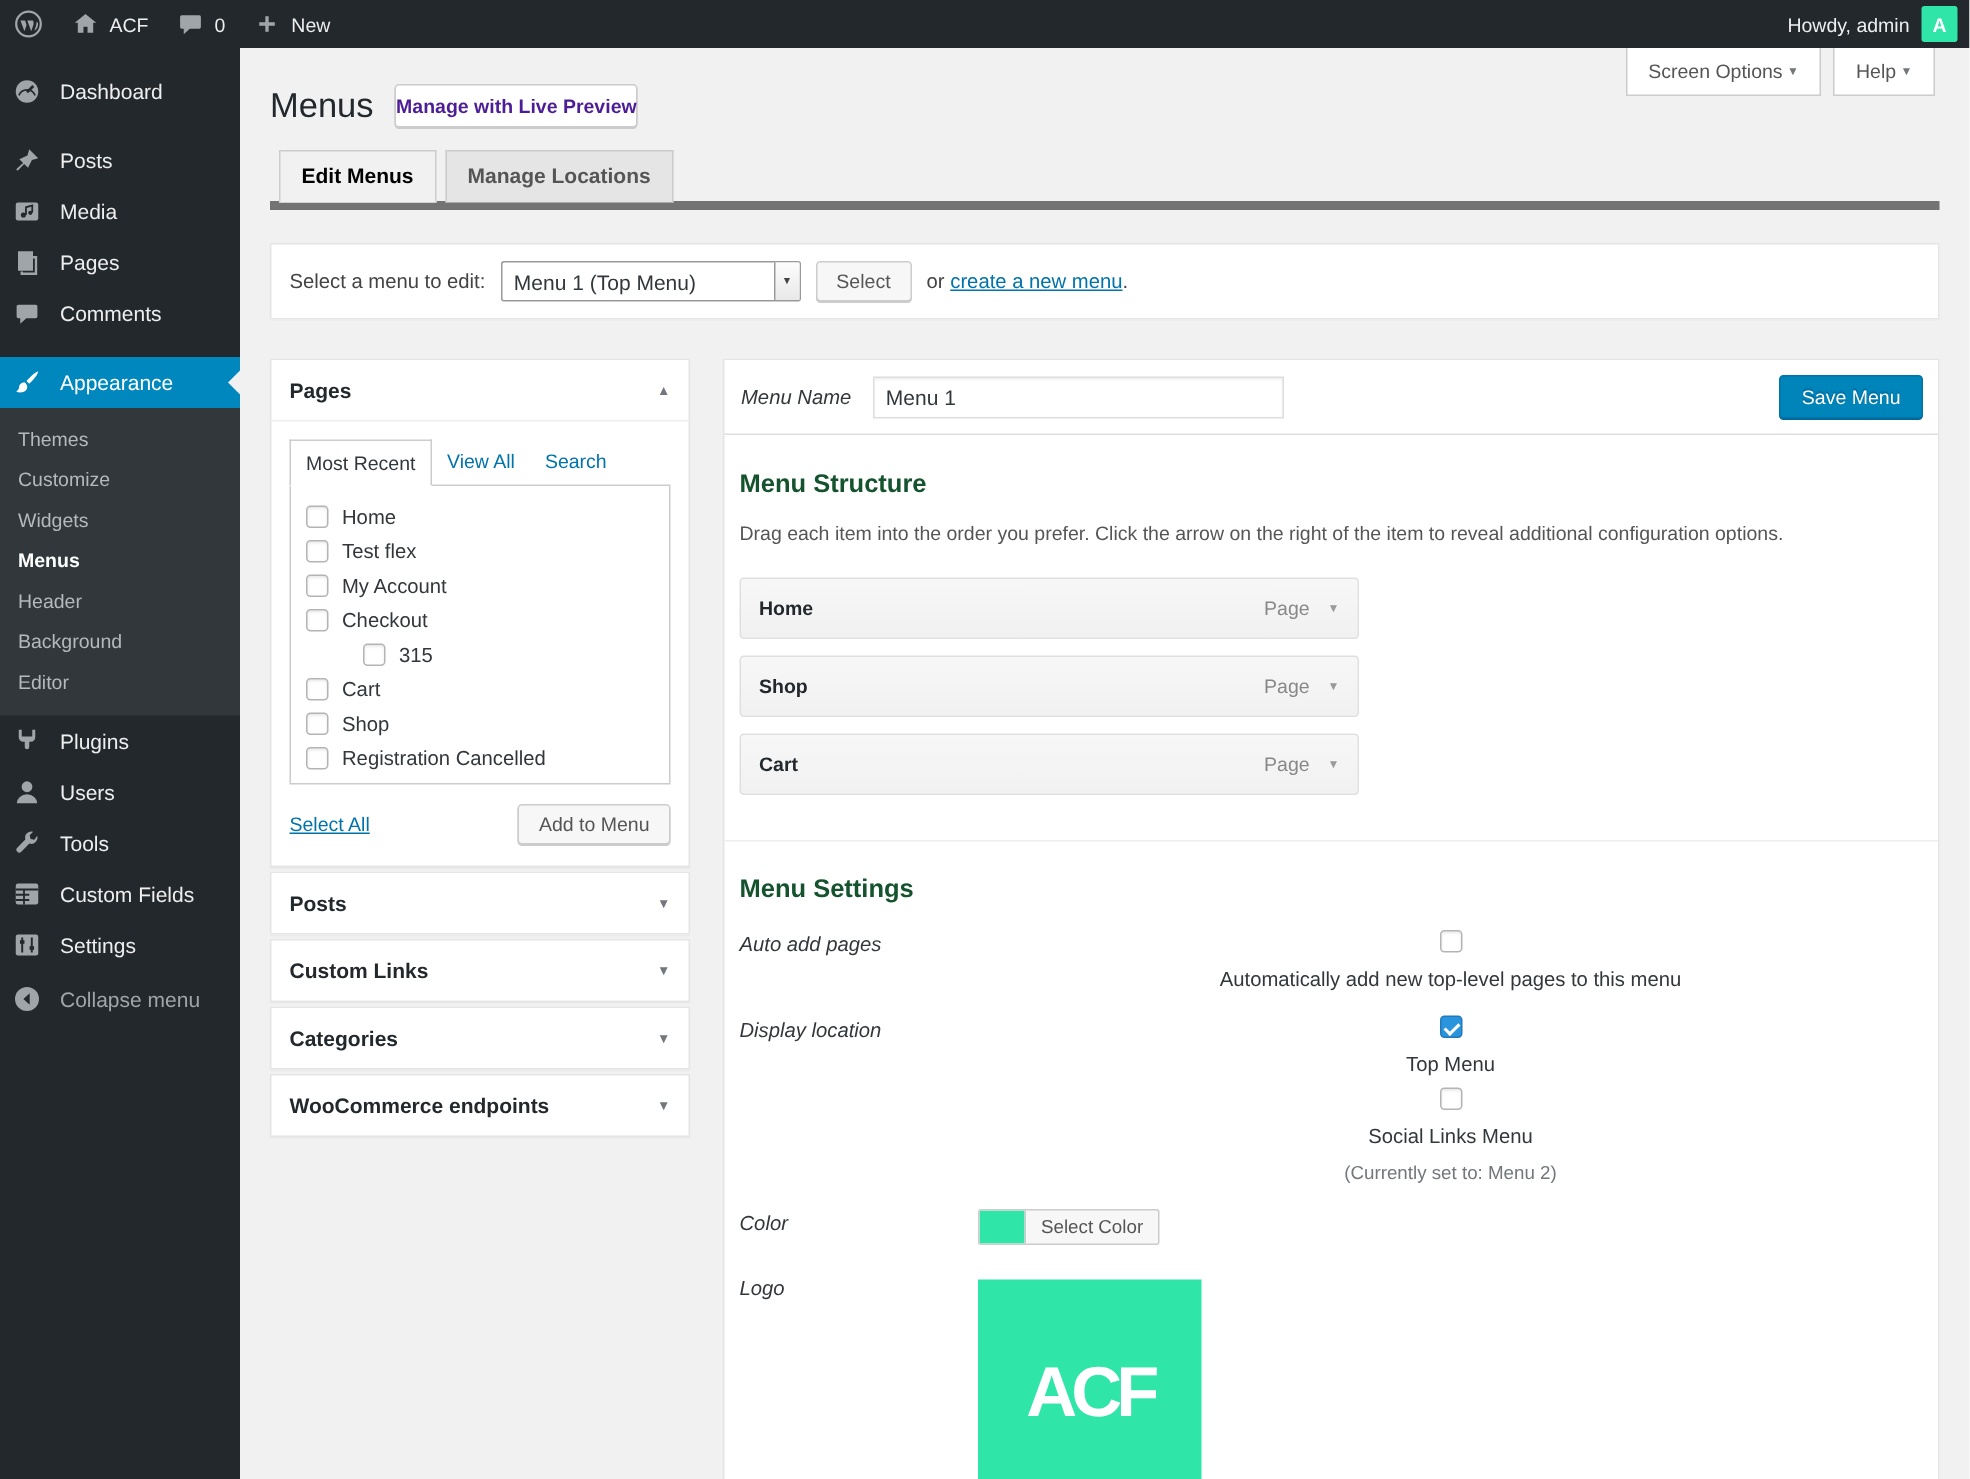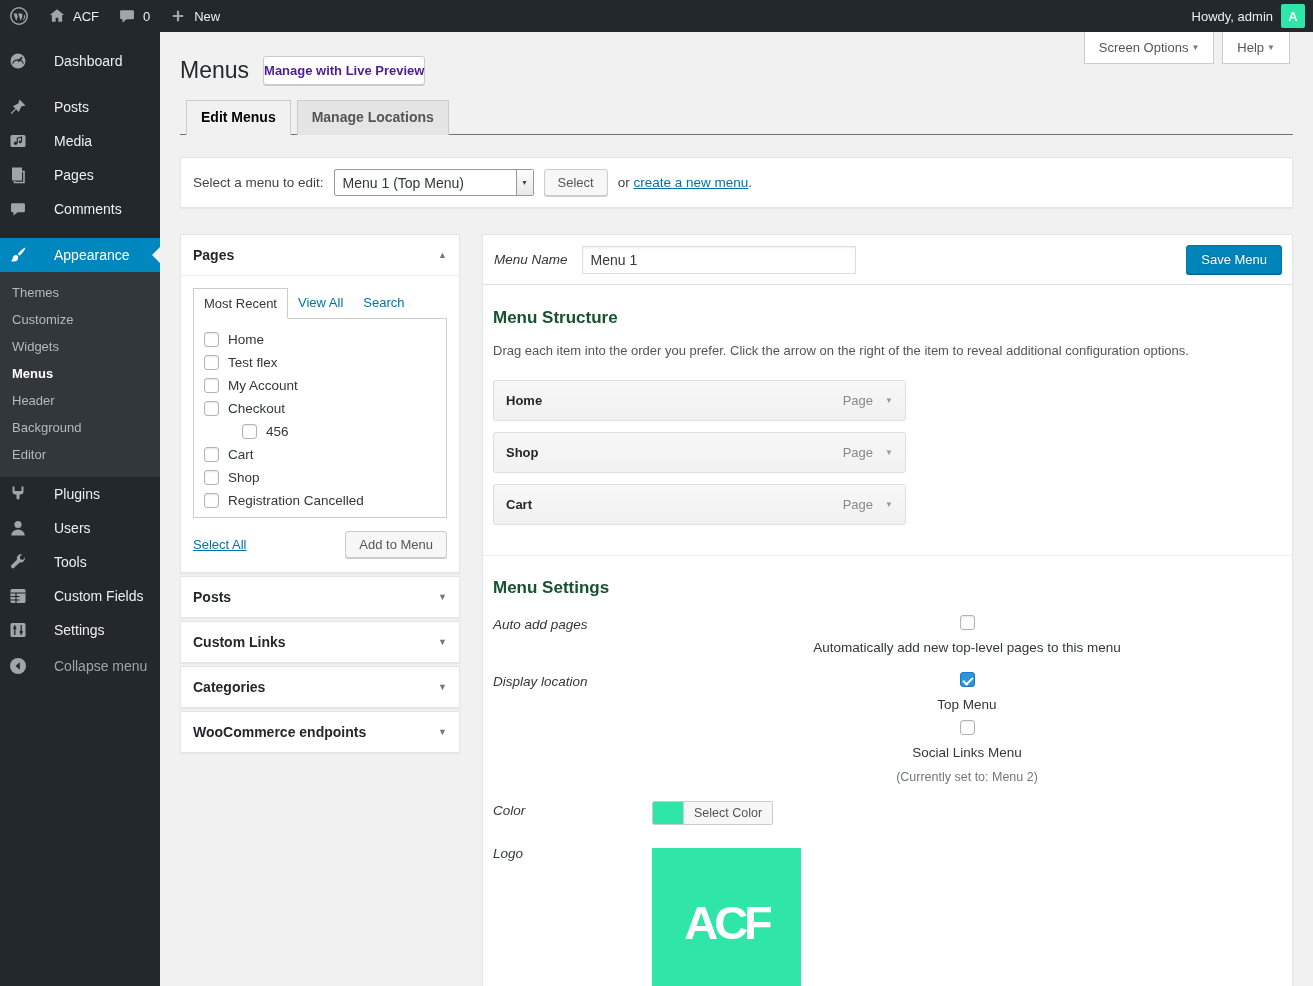--- a/index.html
+++ b/index.html
@@ -27,21 +27,21 @@
     color:#fff; font-weight:bold; font-size:13px;
     display:flex; align-items:center; justify-content:center;
   }
 
   
   .frame { display:flex; height:954px; }
 
   
   .sidebar { width:160px; flex-shrink:0; background:#23282d; padding-top:12px; font-size:14px; }
   .menu-item {
-    display:flex; align-items:center; gap:26px; padding:7px 8px;
+    display:flex; align-items:center; gap:12px; padding:7px 8px;
     color:#eee; cursor:pointer; position:relative; line-height:20px;
   }
   .menu-item .icon { width:20px; height:20px; color:#a0a5aa; flex-shrink:0; display:flex; align-items:center; justify-content:center; }
   .menu-item.active { background:#0087be; color:#fff; }
   .menu-item.active .icon { color:#fff; }
   .menu-item.active::after {
     content:""; position:absolute; right:0; top:50%; margin-top:-8px;
     border:8px solid transparent; border-right-color:#f1f1f1;
   }
   .menu-sep { height:12px; }
@@ -62,21 +62,21 @@
 
   .wrap { padding:23px 20px 0; }
   .title-row { display:flex; align-items:center; gap:14px; }
   .page-title { font-size:23px; font-weight:400; color:#23282d; margin:0; line-height:30px; }
   .live-preview-btn {
     background:#fff; border:1px solid #ccc; border-radius:3px;
     color:#4c1d95; font-weight:bold; font-size:13px; padding:6px 0;
     box-shadow:0 1px 0 #ccc; cursor:pointer;
   }
 
-  .nav-tabs { display:flex; margin-top:15px; border-bottom:1px solid #737373; padding-left:6px; }
+  .nav-tabs { display:flex; margin-top:15px; border-bottom:6px solid #737373; padding-left:6px; }
   .nav-tab {
     border:1px solid #ccc; border-bottom:none; background:#e5e5e5;
     color:#555; font-size:14px; font-weight:bold; padding:8px 14px 9px;
     margin-right:6px; margin-bottom:-1px; cursor:pointer;
   }
   .nav-tab.active { background:#f1f1f1; color:#000; border-bottom:1px solid #f1f1f1; }
 
   .manage-box {
     margin-top:22px; background:#fff; border:1px solid #e5e5e5;
     box-shadow:0 1px 1px rgba(0,0,0,.04);
@@ -409,21 +409,21 @@
                 <label class="check-item">
                   <span class="checkbox"></span>
                   <span>My Account</span>
                 </label>
                 <label class="check-item">
                   <span class="checkbox"></span>
                   <span>Checkout</span>
                 </label>
                 <label class="check-item indent-1">
                   <span class="checkbox"></span>
-                  <span>456</span>
+                  <span>315</span>
                 </label>
                 <label class="check-item">
                   <span class="checkbox"></span>
                   <span>Cart</span>
                 </label>
                 <label class="check-item">
                   <span class="checkbox"></span>
                   <span>Shop</span>
                 </label>
                 <label class="check-item">

